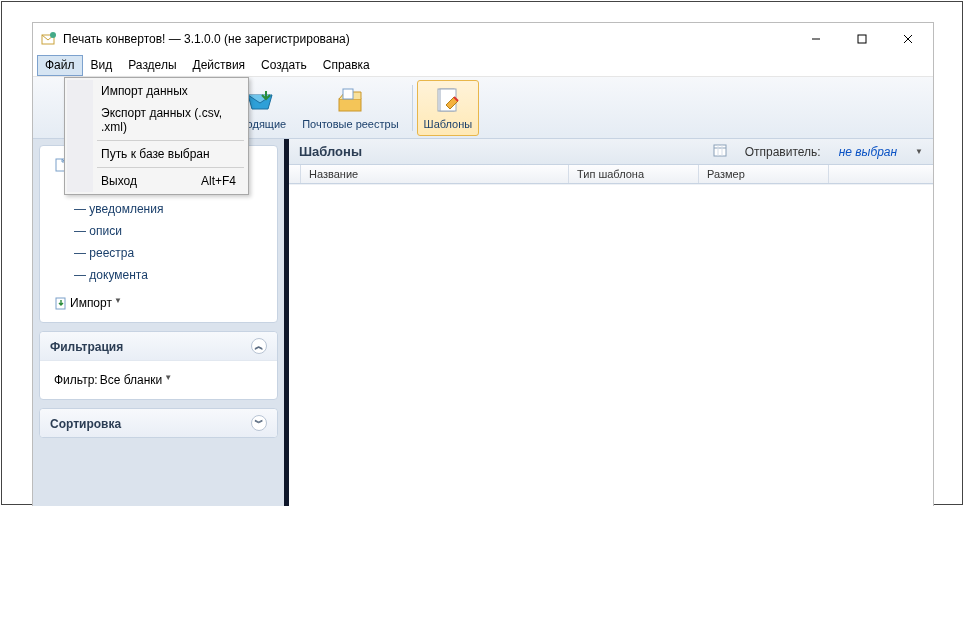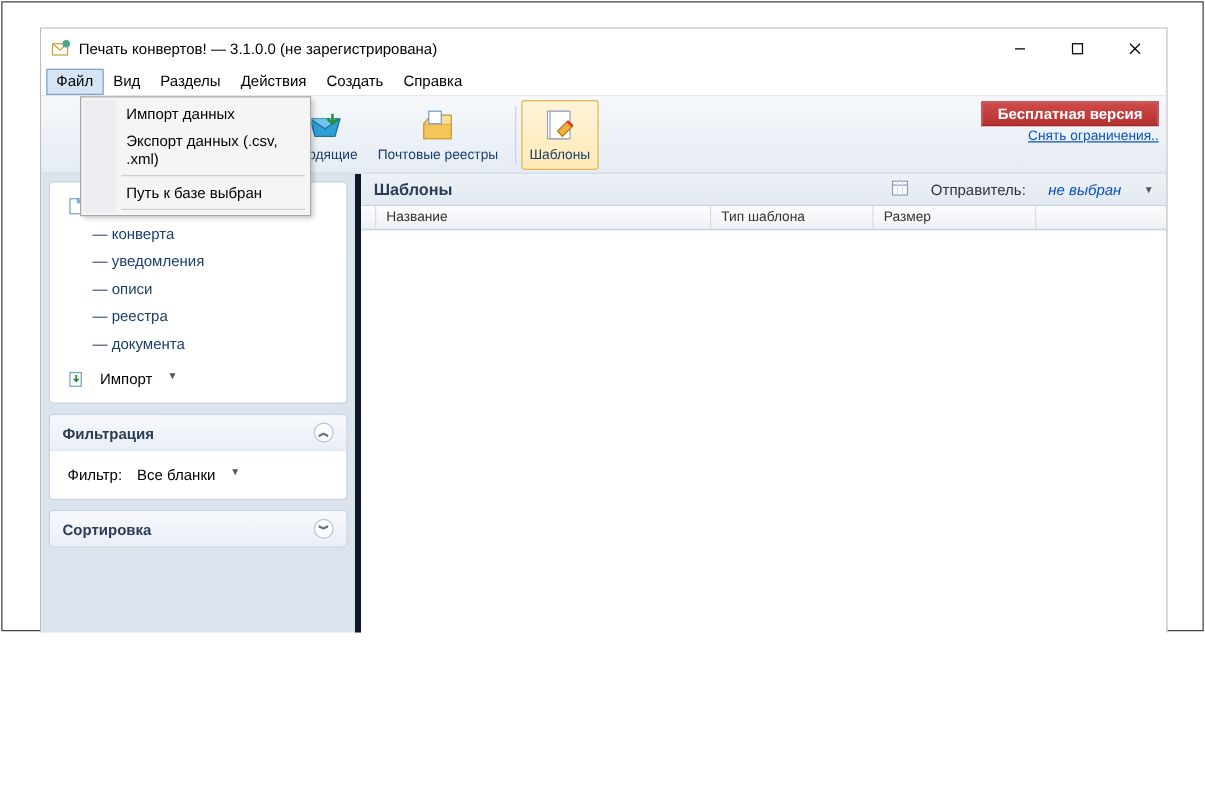--- a/index.html
+++ b/index.html
@@ -29,21 +29,21 @@
   .free-badge{background:linear-gradient(#d24a4a,#b53232);color:#fff;font-weight:bold;padding:2px 12px;border:1px solid #a02626;font-size:12px}
   .free-link{color:#0a52c4;text-decoration:underline;font-size:11px;display:block;margin-top:2px}
   .body{flex:1;display:flex;overflow:hidden}
   .sidebar{width:256px;background:#dbe3ed;border-right:5px solid #0f172a;padding:6px;display:flex;flex-direction:column;gap:8px}
   .panel{background:#fff;border:1px solid #c7d3e2;border-radius:4px}
   .panel-hdr{background:linear-gradient(#f7f9fc,#e9eef6);padding:6px 10px;font-weight:bold;color:#2b3d54;display:flex;align-items:flex-end;justify-content:space-between;border-bottom:1px solid #e2e8f0;border-radius:4px 4px 0 0}
   .panel-hdr.collapsed{border-bottom:none;border-radius:4px}
   .collapse-btn{width:16px;height:16px;border:1px solid #b8c4d4;border-radius:8px;background:#fff;display:flex;align-items:center;justify-content:center;font-size:9px;color:#5a6b80}
   .panel-body{padding:8px 12px}
   .task{padding:4px 2px 4px 22px;color:#1a3f6b;position:relative}
-  .task-head{padding:4px 2px;display:flex;align-items:flex-start;gap:12px;color:#000}
+  .task-head{padding:4px 2px;display:flex;align-items:flex-start;gap:2px;color:#000}
   .task-ico{width:14px;height:14px;flex-shrink:0}
   .main{flex:1;display:flex;flex-direction:column;background:#fff}
   .main-hdr{background:linear-gradient(#eef2f7,#e2e9f1);padding:4px 10px;display:flex;align-items:center;justify-content:space-between;border-bottom:1px solid #c7d3e2}
   .main-title{font-weight:bold;color:#2b3d54;font-size:13px}
   .sender{display:flex;align-items:center;gap:18px;color:#333;font-size:11px}
   .sender .val{font-style:italic;color:#0a52c4}
   .grid-hdr{display:flex;background:linear-gradient(#fdfdfe,#eef1f5);border-bottom:1px solid #c7d3e2}
   .gh{padding:3px 8px;border-right:1px solid #d5dde8;color:#333;font-size:11px}
   .gh.spacer{width:12px;border-right:1px solid #d5dde8;padding:3px 0}
   .grid-body{flex:1;background:#fff;border-top:1px solid #eef1f5}
@@ -93,20 +93,24 @@
       <div class="menu-item">Справка</div>
     </div>
 
     <div class="dropdown">
       <div class="dd-left"></div>
       <div class="dd-item">Импорт данных</div>
       <div class="dd-item">Экспорт данных (.csv, .xml)</div>
       <div class="dd-sep"></div>
       <div class="dd-item">Путь к базе выбран</div>
       <div class="dd-sep"></div>
+      <div class="dd-item">
+        <span>Выход</span>
+        <span class="dd-shortcut">Alt+F4</span>
+      </div>
     </div>
 
     <div class="toolbar">
       <div style="width:190px"></div>
       <div class="tool-btn">
         <span class="tool-ico">
           <svg viewBox="0 0 32 32">
               <path d="M4 10 L28 10 L24 24 L8 24 Z" fill="#2ea0d8" stroke="#1a6fa0"></path>
               <path d="M4 10 L16 18 L28 10" fill="#6fc5ec" stroke="#1a6fa0"></path>
               <path d="M22 6 L22 14 M18 10 L22 14 L26 10" fill="none" stroke="#2a8c3a" stroke-width="2"></path>
@@ -128,24 +132,20 @@
       <div class="tool-btn sel">
         <span class="tool-ico">
           <svg viewBox="0 0 32 32">
               <rect x="6" y="4" width="16" height="22" fill="#fff" stroke="#9aa8bb"></rect>
               <rect x="8" y="4" width="16" height="22" fill="#fff" stroke="#9aa8bb"></rect>
               <path d="M14 20 L22 12 L26 16 L18 24 Z" fill="#f4b13d" stroke="#b57f17"></path>
               <path d="M22 12 L26 16" stroke="#d33" stroke-width="2"></path>
             </svg>
         </span>
         <span class="tool-lbl">Шаблоны</span>
-      </div>
-      <div class="free-banner">
-        <div class="free-badge">Бесплатная версия</div>
-        <a class="free-link">Снять ограничения..</a>
       </div>
     </div>
 
     <div class="body">
 
       <div class="sidebar">
         <div class="panel">
           <div class="panel-body">
             <div class="task-head">
               <span class="task-ico">

